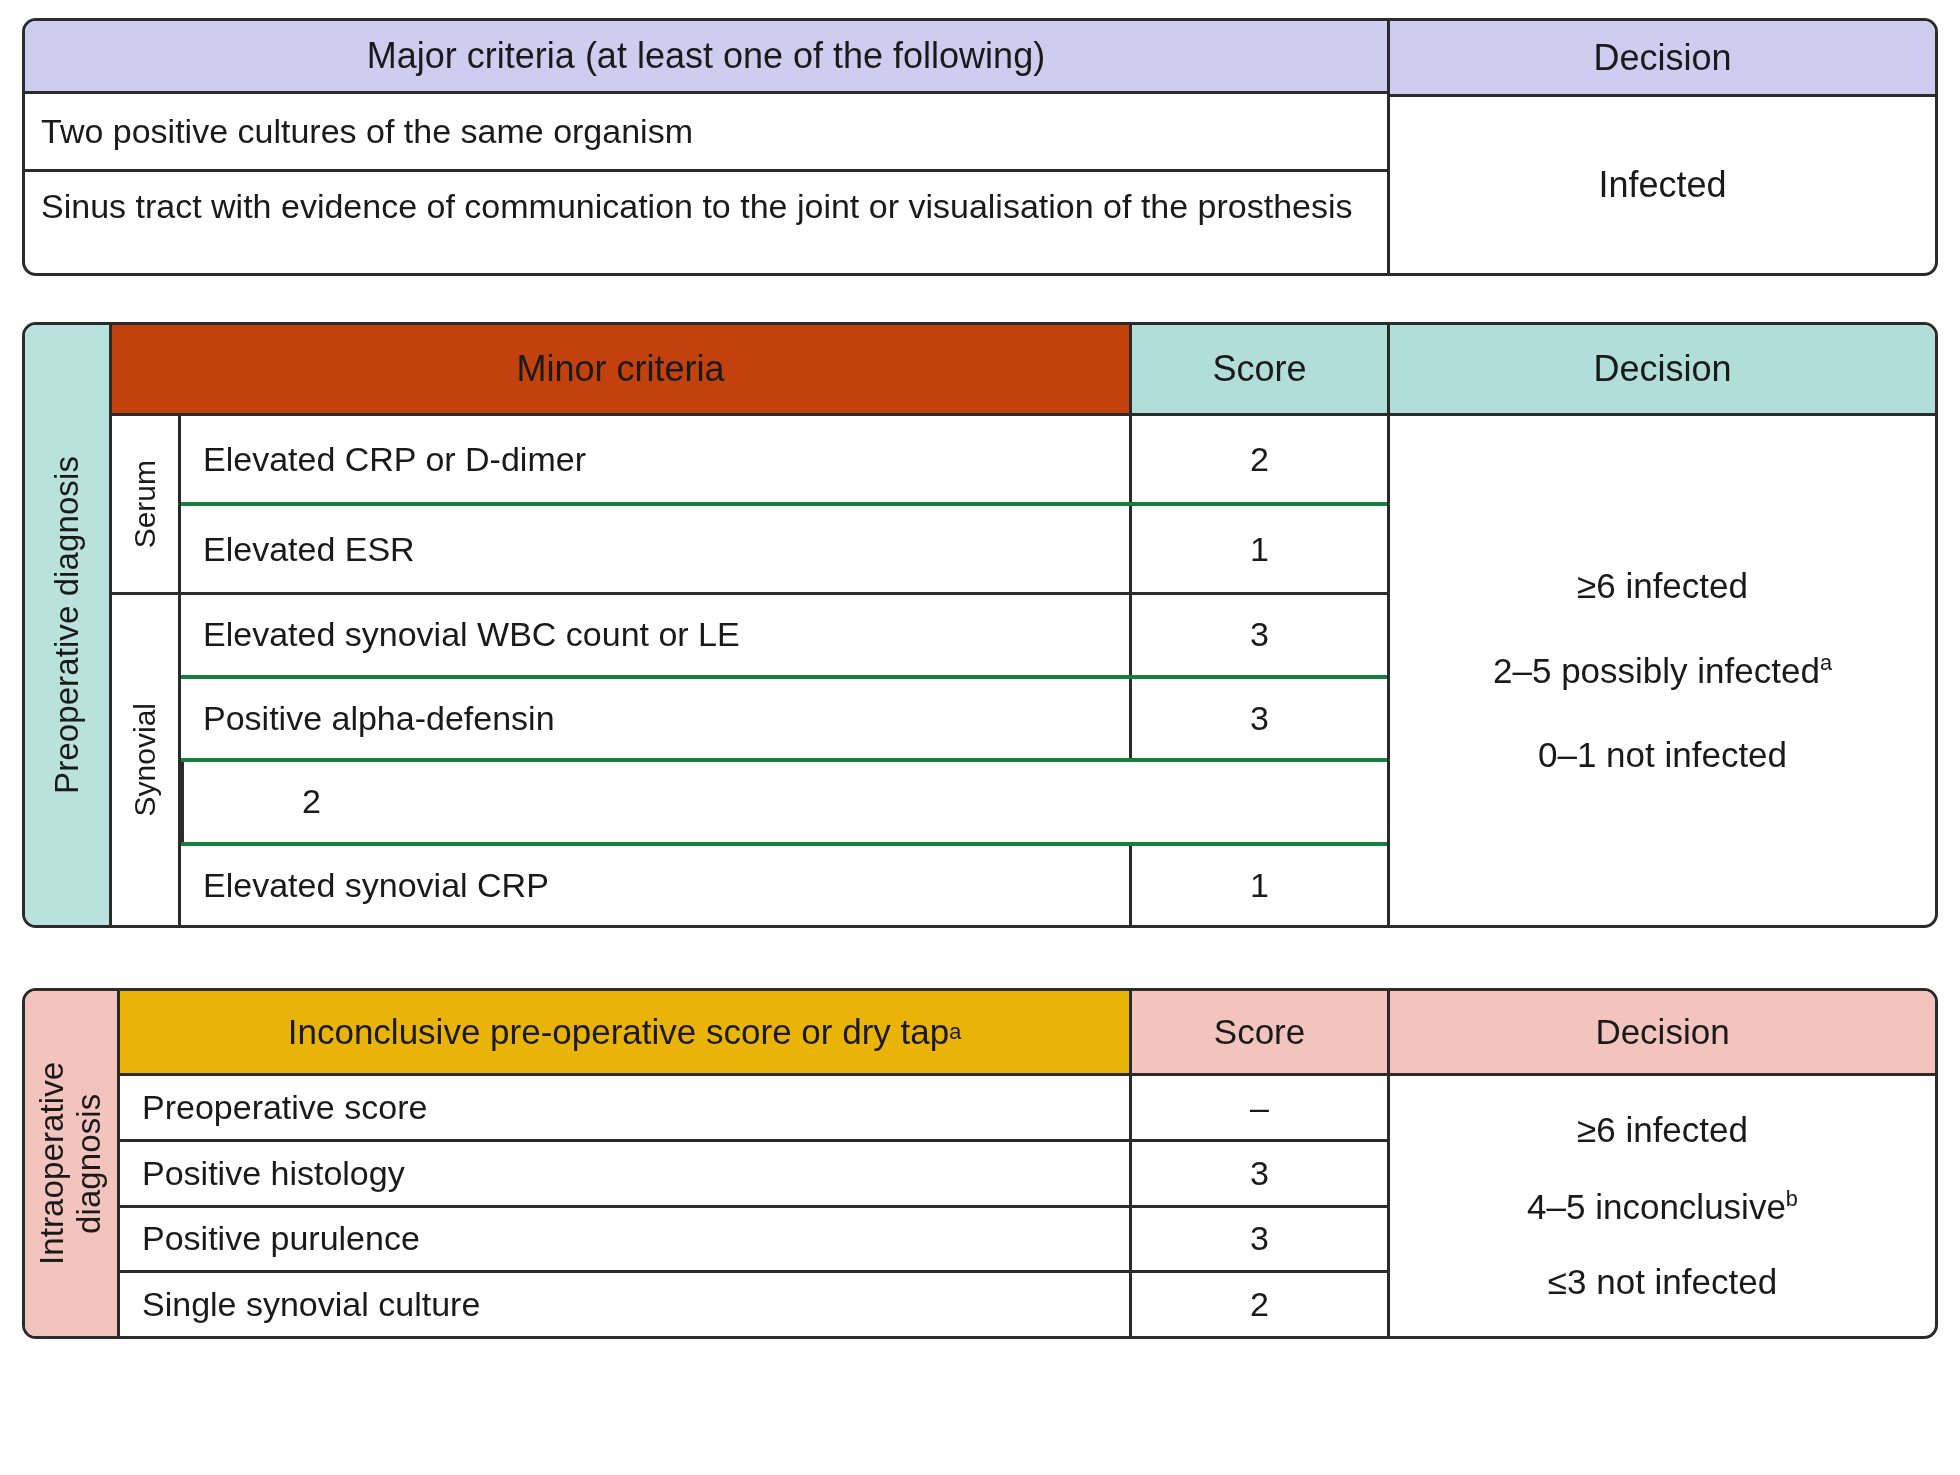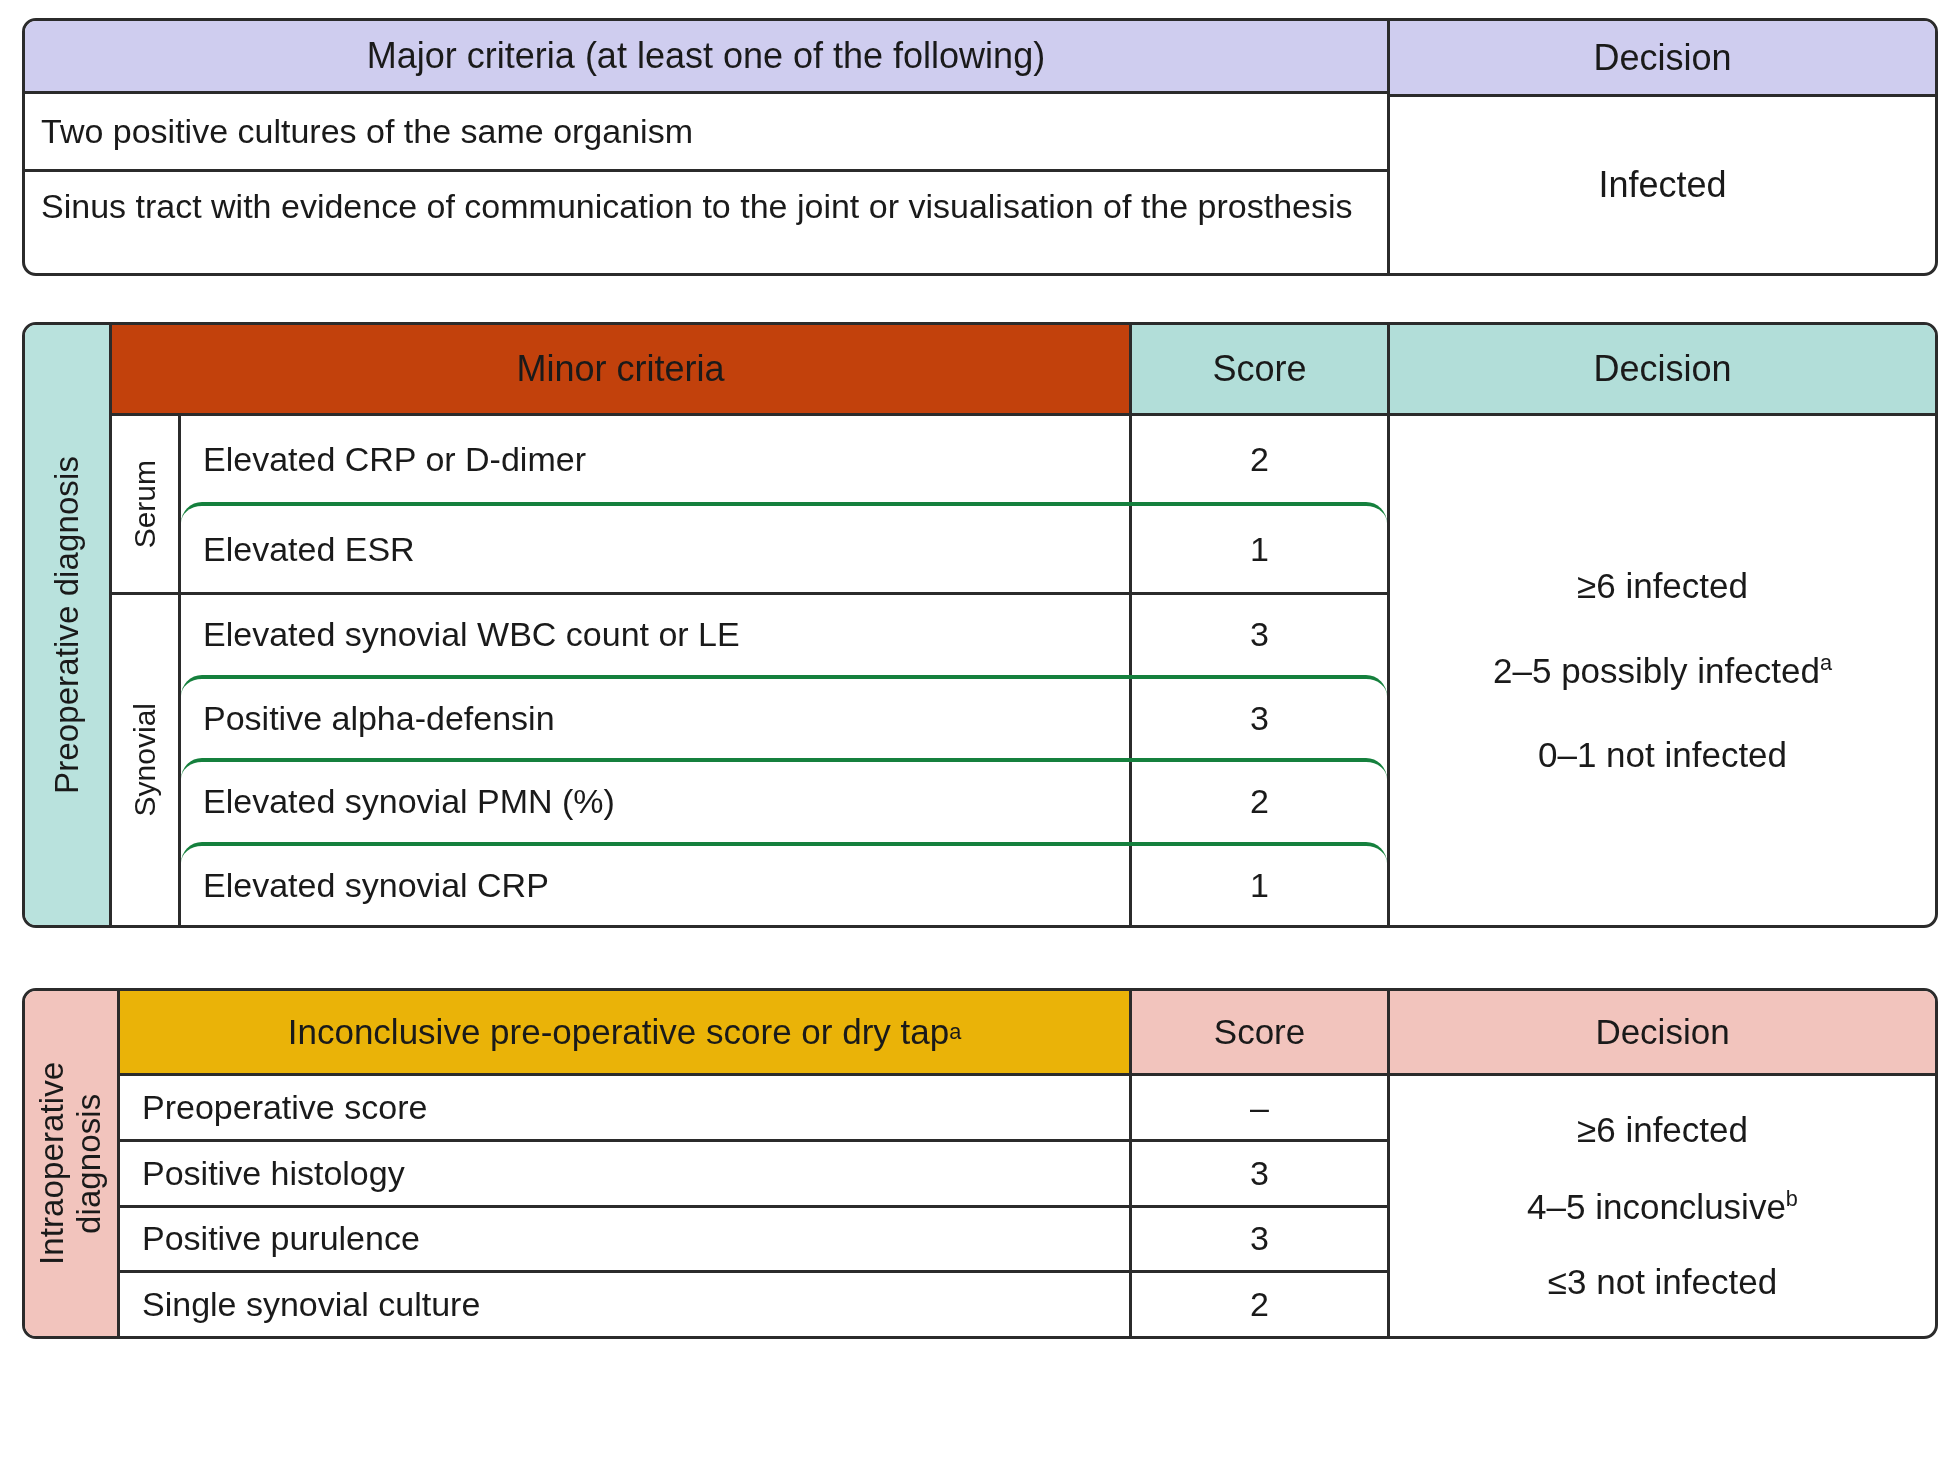--- a/index.html
+++ b/index.html
@@ -108,21 +108,21 @@
   .preop-head .h-score { flex: 0 0 255px; display: flex; align-items: center; justify-content: center; font-size: 36px; background: #b2ded9; border-left: 3px solid #2b2b2b; }
   .preop-head .h-decision { flex: 0 0 545px; display: flex; align-items: center; justify-content: center; font-size: 36px; background: #b2ded9; border-left: 3px solid #2b2b2b; }
 
   .preop-body { flex: 1 1 auto; display: flex; }
   .preop-left { flex: 1 1 auto; display: flex; }
   .preop-groups { flex: 1 1 auto; display: flex; flex-direction: column; }
   .group { display: flex; flex: 0 0 auto; }
   .group.serum { flex: 0 0 176px; border-bottom: 3px solid #2b2b2b; }
   .group.synovial { flex: 1 1 auto; }
   .group .rows { flex: 1 1 auto; display: flex; flex-direction: column; }
-  .group .rows .r { flex: 1 1 0; display: flex; border-radius: 21px; }
+  .group .rows .r { flex: 1 1 0; display: flex; }
   .group .rows .r + .r { border-top: 4px solid #15803d; }
   .r .label { flex: 1 1 auto; display: flex; align-items: center; font-size: 34px; padding-left: 22px; }
   .r .score { flex: 0 0 255px; display: flex; align-items: center; justify-content: center; font-size: 34px; border-left: 3px solid #2b2b2b; }
 
   .preop-decision {
     flex: 0 0 545px;
     border-left: 3px solid #2b2b2b;
     display: flex;
     flex-direction: column;
     align-items: center;
@@ -213,21 +213,20 @@
               <div class="rows">
                 <div class="r">
                   <div class="label">Elevated synovial WBC count or LE</div>
                   <div class="score">3</div>
                 </div>
                 <div class="r">
                   <div class="label">Positive alpha-defensin</div>
                   <div class="score">3</div>
                 </div>
                 <div class="r">
-                  <div class="label">Elevated synovial PMN (%)</div>
                   <div class="score">2</div>
                 </div>
                 <div class="r">
                   <div class="label">Elevated synovial CRP</div>
                   <div class="score">1</div>
                 </div>
               </div>
             </div>
 
           </div>

